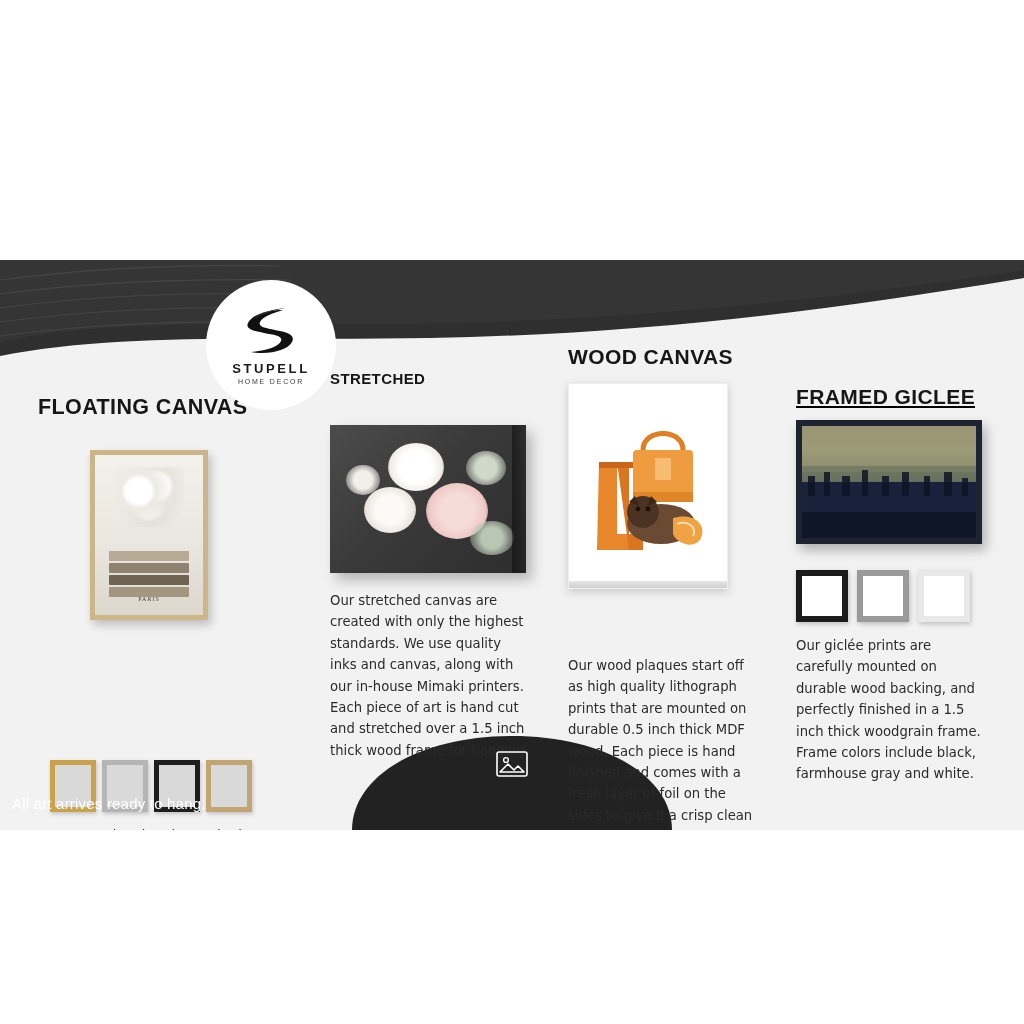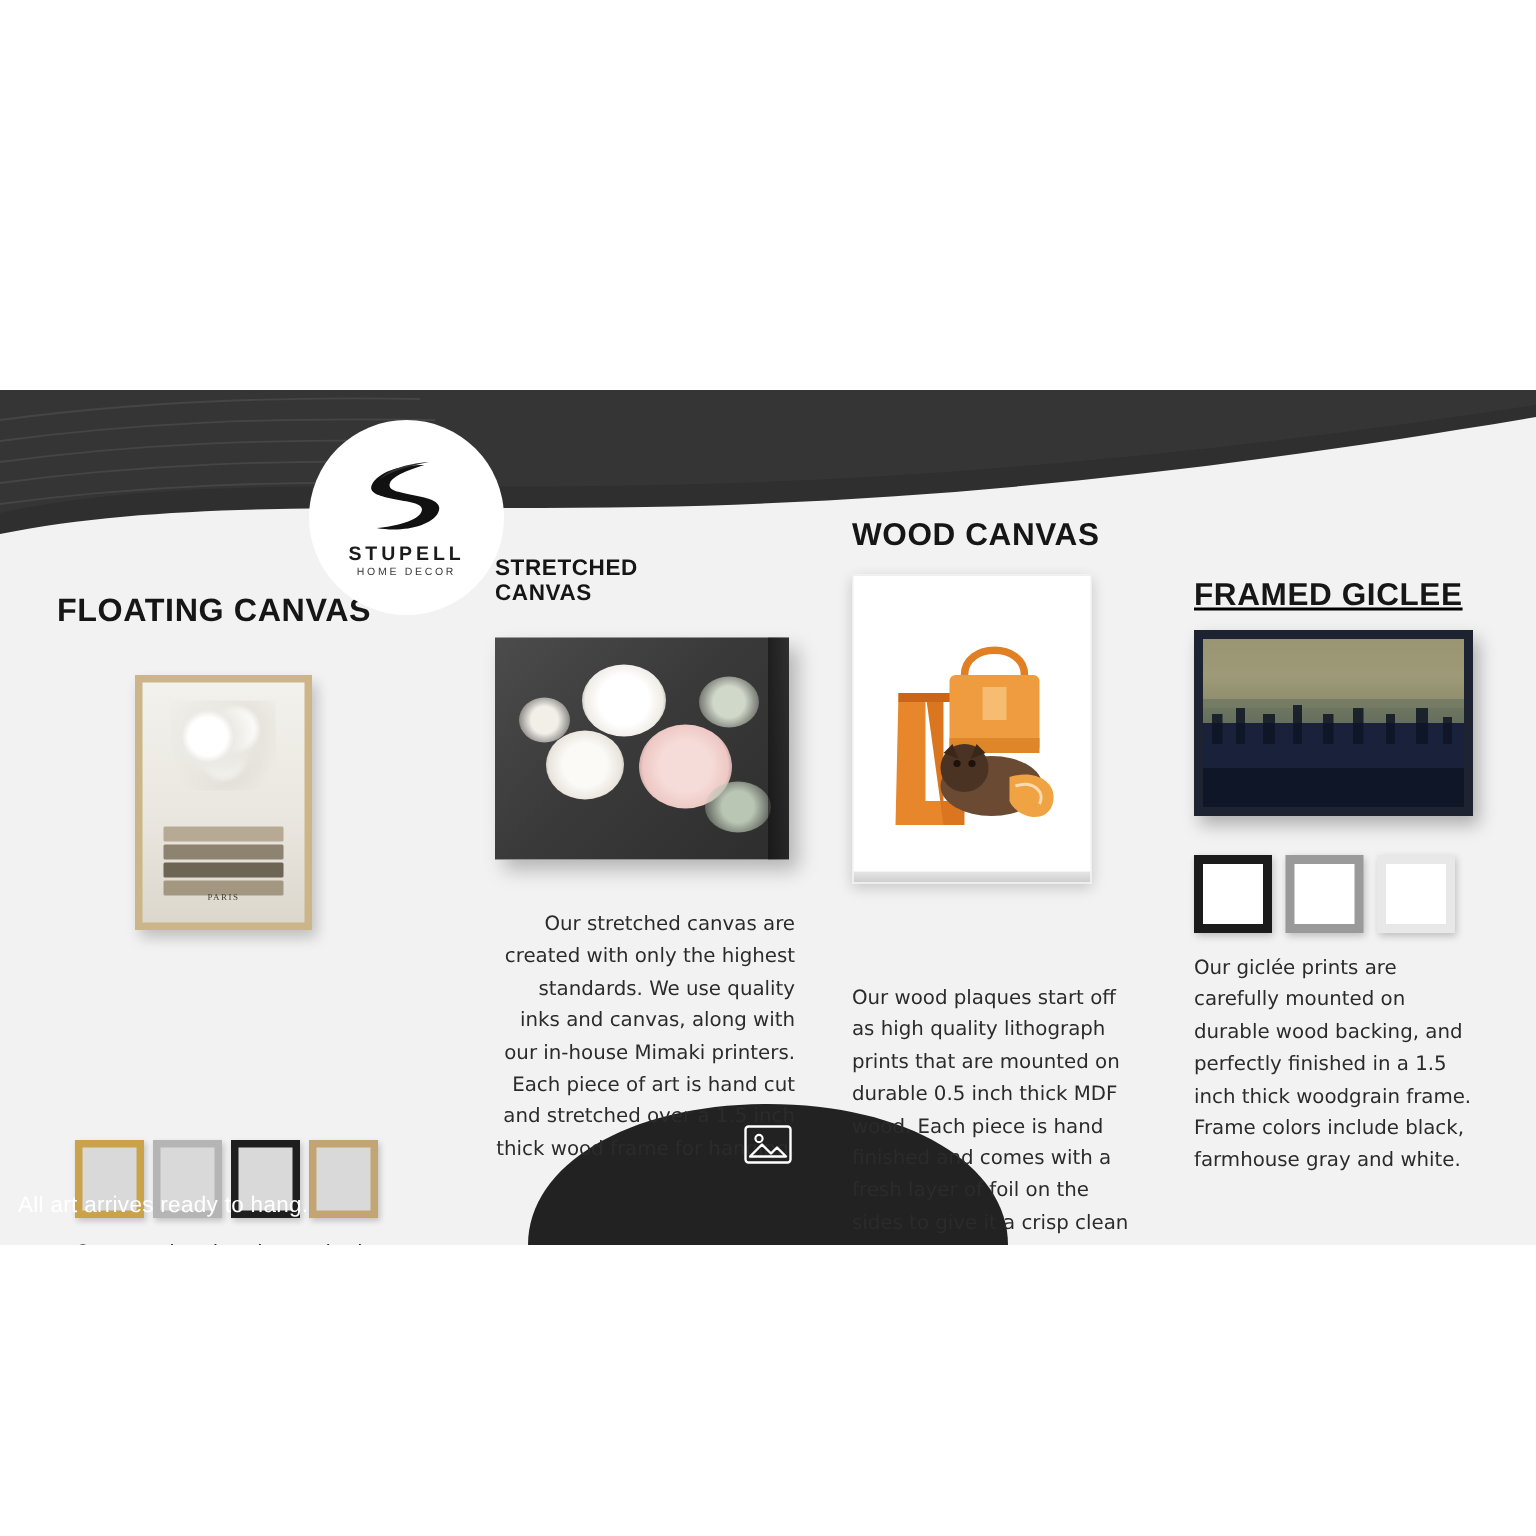--- a/index.html
+++ b/index.html
@@ -122,21 +122,21 @@
   #col1 { left: 38px; top: 135px; width: 250px; }
   #col1 .col-title { font-size: 21.5px; }
   .c1-art { position: absolute; left: 52px; top: 55px; }
   .c1-swatches { position: absolute; left: 12px; top: 365px; display: flex; gap: 6px; }
   .c1-text { position: absolute; left: 12px; top: 430px; width: 236px; }
 
   
   #col2 { left: 330px; top: 110px; width: 205px; }
   #col2 .col-title { font-size: 15px; }
   .c2-art { position: absolute; left: 0px; top: 55px; }
-  .c2-text { position: absolute; left: 0px; top: 236px; width: 200px; text-align: right; }
+  .c2-text { position: absolute; left: 0px; top: 220px; width: 200px; }
 
   
   #col3 { left: 568px; top: 85px; width: 200px; }
   .c3-art { position: absolute; left: 0px; top: 38px; }
   .c3-text { position: absolute; left: 0px; top: 310px; width: 195px; }
 
   
   #col4 { left: 796px; top: 125px; width: 200px; text-decoration: underline; }
   .c4-art { position: absolute; left: 0px; top: 35px; }
   .c4-swatches { position: absolute; left: 0px; top: 185px; display: flex; gap: 9px; }
@@ -297,21 +297,20 @@
           <div class="swatch-inner"></div>
         </div>
     </div>
 
     <div class="col-body c1-text">Our premium hand stretched canvas is mounted securely by hand into a sturdy 1.5˝ box frame. The museum style gap between wrapped canvas and box frame gives the illusion of floating artwork.</div>
   </div>
 
   <div class="col" id="col2">
     <div class="col-title">
       <div>STRETCHED</div>
-      <div>CANVAS</div>
     </div>
 
     <div class="c2-art">
       <div class="canvas-wrap">
         <div class="canvas-face">
           <div class="flower" style="left:58px; top:18px; width:56px; height:48px; background:radial-gradient(circle at 50% 50%, #ffffff 0 45%, #f0ece6 70%, rgba(240,236,230,0) 100%);"></div>
           <div class="flower" style="left:96px; top:58px; width:62px; height:56px; background:radial-gradient(circle at 50% 50%, #f6dcd8 0 40%, #eec8c4 68%, rgba(238,200,196,0) 100%);"></div>
           <div class="flower" style="left:34px; top:62px; width:52px; height:46px; background:radial-gradient(circle at 50% 50%, #fbfaf7 0 42%, #e9e4dc 70%, rgba(233,228,220,0) 100%);"></div>
           <div class="flower" style="left:16px; top:40px; width:34px; height:30px; background:radial-gradient(circle at 50% 50%, #f2efe9 0 40%, rgba(242,239,233,0) 100%);"></div>
           <div class="flower" style="left:136px; top:26px; width:40px; height:34px; background:radial-gradient(circle at 50% 50%, #cfd8c9 0 40%, rgba(207,216,201,0) 100%);"></div>

